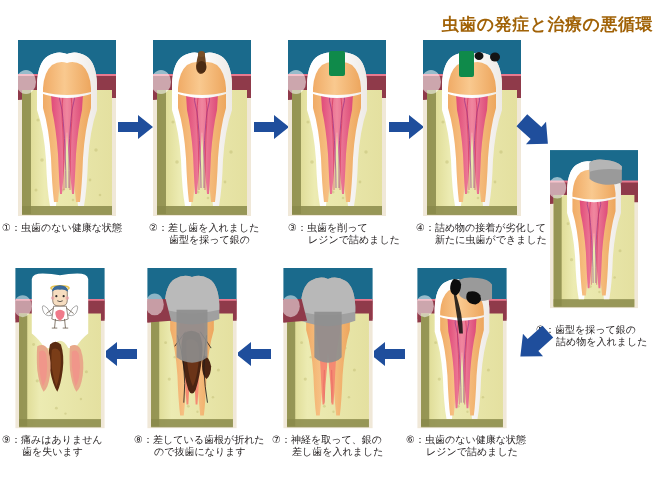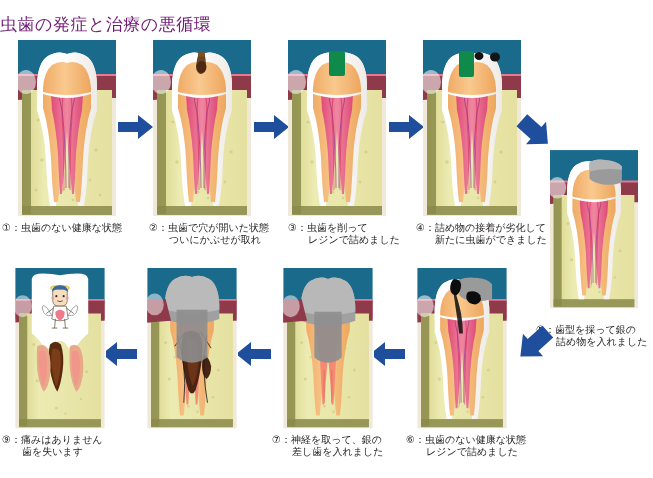--- a/index.html
+++ b/index.html
@@ -12,25 +12,25 @@
     background: #ffffff;
     font-family: "DejaVu Sans", "Liberation Sans", sans-serif;
     overflow: hidden;
     position: relative;
   }
   #page-title {
     position: absolute;
     top: 2px;
     left: 0;
     width: 653px;
-    text-align: left;
+    text-align: right;
     font-size: 17px;
-    color: #701a75;
+    color: #a16207;
     letter-spacing: 0.5px;
-    font-weight: normal;
+    font-weight: bold;
   }
   .panel {
     position: absolute;
   }
   .tooth-fig {
     position: relative;
     overflow: hidden;
     background: #ffffff;
   }
   .caption {
@@ -161,22 +161,22 @@
       <path d="M19 44 Q20 22 30 16 Q40 10 49 14 Q58 10 68 16 Q78 22 79 44 L79 52 Q62 58 49 58 Q36 58 19 52 Z" fill="url(#enamG)"></path>
       <path d="M25 48 Q26 32 34 25 Q42 20 49 23 Q56 20 64 25 Q72 32 73 48 L73 52 Q62 55 49 55 Q36 55 25 52 Z" fill="url(#dentG)"></path>
       <g>
         <path d="M46 12 Q44 18 43 26 Q43 32 47 34 Q52 34 53 28 Q53 18 51 12 Z" fill="#6b4422"></path>
         <ellipse cx="48.5" cy="27" rx="5" ry="6" fill="#4a2a12"></ellipse>
         <ellipse cx="48.5" cy="14" rx="3.5" ry="3" fill="#7a5028"></ellipse>
       </g>
       <ellipse cx="8" cy="42" rx="10" ry="12" fill="#ffffff" opacity="0.55"></ellipse>
     </svg>
   </div>
-  <div class="caption" style="left:-4px; top:182px; width:140px;"><span>②：虫歯で穴が開いた状態</span>
-<span>　　ついにかぶせが取れ</span></div>
+  <div class="caption" style="left:-4px; top:182px; width:140px;"><span>②：差し歯を入れました</span>
+<span>　　歯型を採って銀の</span></div>
 </div>
 
 <div class="arrow" style="left:254px; top:113px;">
   <svg width="36" height="28" viewBox="0 0 36 28">
       <path d="M0 9 L20 9 L20 2 L35 14 L20 26 L20 19 L0 19 Z" fill="#1f4e9c"></path>
     </svg>
 </div>
 
 <div class="panel" style="left:288px; top:40px;">
   <div class="tooth-fig">
@@ -467,20 +467,22 @@
         <path d="M65 74 Q62 92 62 112 Q63 130 66 148"></path>
         <path d="M42 70 L30 86 M58 70 L70 88"></path>
       </g>
       <path d="M19 40 Q20 18 30 12 Q40 6 49 10 Q58 6 68 12 Q78 18 79 40 L79 56 Q62 62 49 62 Q36 62 19 56 Z" fill="#a0a0a0"></path>
       <path d="M19 40 Q20 18 30 12 Q40 6 49 10 Q58 6 68 12 Q78 18 79 40 L79 46 Q62 50 49 50 Q36 50 19 46 Z" fill="#bababa"></path>
       <path d="M32 46 L66 46 L66 98 Q58 104 49 104 Q40 104 32 98 Z" fill="#8e8e8e" opacity="0.9"></path>
       <path d="M0 34 L20 34 L26 58 L0 60 Z" fill="#8f3a4a"></path>
       <ellipse cx="8" cy="40" rx="10" ry="12" fill="#ffffff" opacity="0.5"></ellipse>
     </svg>
   </div>
+  <div class="caption" style="left:-12px; top:166px; width:155px;"><span>⑧：差している歯根が折れた</span>
+<span>　　ので抜歯になります</span></div>
 </div>
 
 <div class="arrow" style="left:100px; top:340px;">
   <svg width="38" height="28" viewBox="0 0 38 28">
       <path d="M37 9 L17 9 L17 2 L2 14 L17 26 L17 19 L37 19 Z" fill="#1f4e9c"></path>
     </svg>
 </div>
 
 <div class="panel" style="left:14px; top:268px;">
   <div class="tooth-fig">

